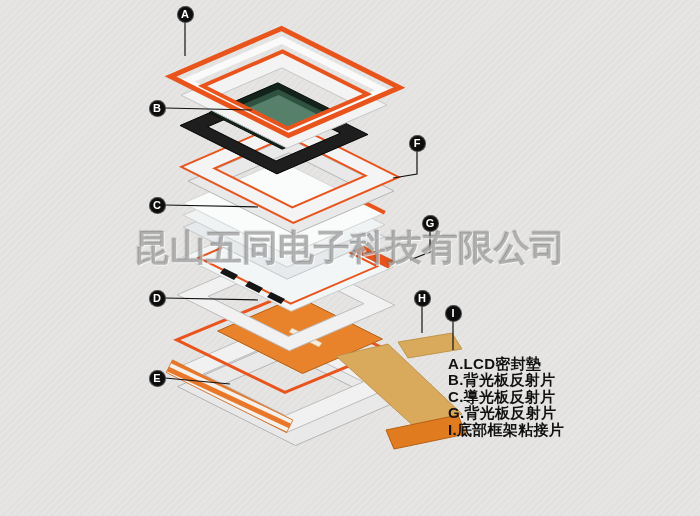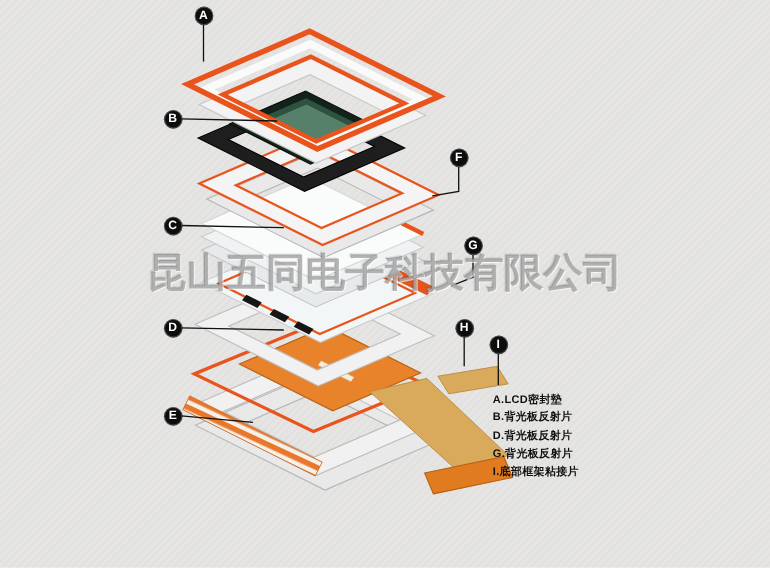--- a/index.html
+++ b/index.html
@@ -52,21 +52,21 @@
     color:rgba(125,125,125,.55);
     text-shadow:1px 1px 0 rgba(255,255,255,.65), -1px -1px 1px rgba(60,60,60,.18);
     pointer-events:none;
     text-align:center;
   }
 
   
   .legend{
     position:absolute;z-index:4;
     left:448px;top:356px;
-    font-size:10px;font-weight:bold;color:#111;
+    font-size:15px;font-weight:bold;color:#111;
     line-height:16.4px;letter-spacing:.3px;
   }
 </style>
 </head>
 <body>
 
 <div class="canvas">
 
   <svg class="diagram" width="700" height="516" viewBox="0 0 700 516">
     <defs>
@@ -161,18 +161,18 @@
   <div class="marker" style="left:408.5px;top:134.5px">F</div>
   <div class="marker" style="left:421.5px;top:214.5px">G</div>
   <div class="marker" style="left:413.5px;top:289.5px">H</div>
   <div class="marker" style="left:444.5px;top:304.5px">I</div>
 
   <div class="watermark">昆山五同电子科技有限公司</div>
 
   <div class="legend">
     <div>A.LCD密封墊</div>
     <div>B.背光板反射片</div>
-    <div>D.背光板反射片</div>
+    <div>C.導光板反射片</div>
     <div>G.背光板反射片</div>
     <div>I.底部框架粘接片</div>
   </div>
 
 </div>
 
 </body></html>

